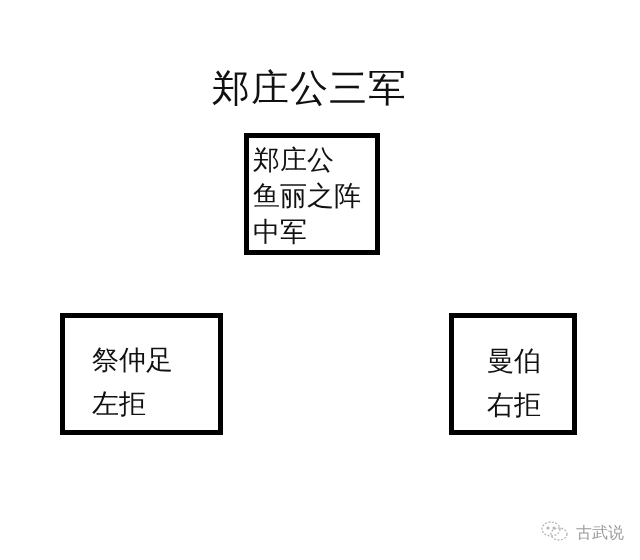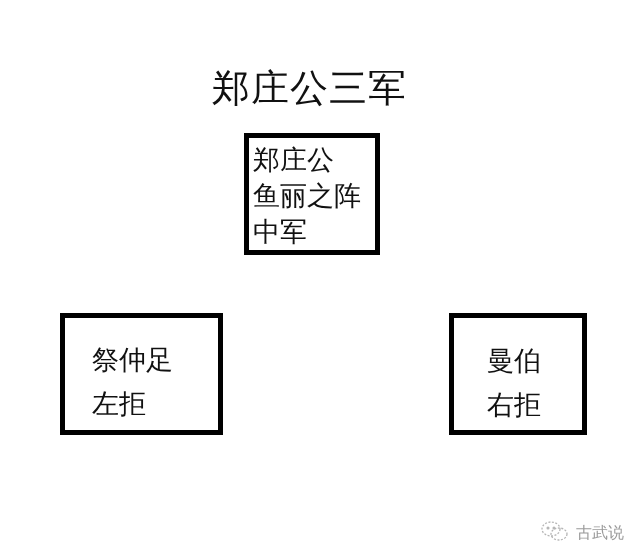--- a/index.html
+++ b/index.html
@@ -51,21 +51,21 @@
     .box-left {
       left: 60px;
       top: 313px;
       width: 163px;
       height: 122px;
       padding: 20px 0 12px 27px;
     }
     .box-right {
       left: 449px;
       top: 313px;
-      width: 138px;
+      width: 128px;
       height: 122px;
       padding: 21px 0 0 33px;
     }
     .box-left .line, .box-right .line {
       font-size: 27px;
       line-height: 44px;
     }
     .watermark {
       position: absolute;
       left: 540px;

